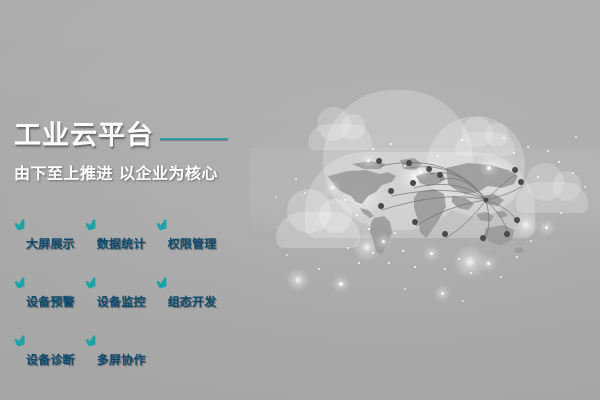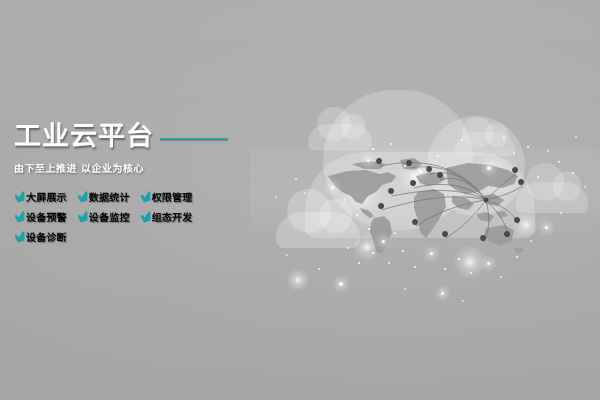--- a/index.html
+++ b/index.html
@@ -205,20 +205,21 @@
     position: absolute;
     left: 14px;
     top: 118px;
     width: 260px;
   }
 
   .title-row {
     display: flex;
     align-items: center;
     height: 34px;
+    font-family: Liberation Serif, serif;
   }
 
   .title {
     font-size: 27px;
     font-weight: 700;
     color: #ffffff;
     letter-spacing: 1px;
     line-height: 1;
     white-space: nowrap;
     text-shadow: 1px 2px 2px rgba(40,40,40,0.55);
@@ -228,21 +229,21 @@
     height: 2px;
     width: 68px;
     margin-left: 6px;
     margin-top: 8px;
     background: #2e9ea3;
     box-shadow: 0 1px 1px rgba(40,40,40,0.35);
   }
 
   .subtitle {
     margin-top: 8px;
-    font-size: 10px;
+    font-size: 16px;
     font-weight: 700;
     color: #ffffff;
     letter-spacing: 0.5px;
     white-space: nowrap;
     text-shadow: 1px 1px 2px rgba(40,40,40,0.5);
   }
 
   .features {
     margin-top: 14px;
     display: grid;
@@ -260,25 +261,26 @@
 
   .check-icon {
     flex: 0 0 auto;
     width: 11px;
     height: 12px;
     margin-right: 1px;
     display: block;
   }
 
   .feature-label {
-    font-size: 10px;
+    font-size: 12px;
     font-weight: 700;
-    color: #000000;
+    color: #0c4a6e;
     letter-spacing: 0.2px;
     text-shadow: 1px 1px 1px rgba(45,45,45,0.5);
+    margin-top: 36px;
   }
 </style>
 </head>
 <body>
 
 <div id="banner">
 
   <div class="art-layer">
 
     <div class="bg-wash"></div>
@@ -458,15 +460,21 @@
             <path d="M0.6,4.2 L3.2,4.2 L4.6,6.6 L8.6,0.4 L10.4,0.4 L10.4,9.6 L4.0,11.6 L1.6,7.4 Z" fill="#1ba3a8"></path>
           </svg>
           <span class="feature-label">组态开发</span>
         </div>
         <div class="feature">
           <svg class="check-icon" viewBox="0 0 11 12">
             <path d="M0.6,4.2 L3.2,4.2 L4.6,6.6 L8.6,0.4 L10.4,0.4 L10.4,9.6 L4.0,11.6 L1.6,7.4 Z" fill="#1ba3a8"></path>
           </svg>
           <span class="feature-label">设备诊断</span>
         </div>
+        <div class="feature">
+          <svg class="check-icon" viewBox="0 0 11 12">
+            <path d="M0.6,4.2 L3.2,4.2 L4.6,6.6 L8.6,0.4 L10.4,0.4 L10.4,9.6 L4.0,11.6 L1.6,7.4 Z" fill="#1ba3a8"></path>
+          </svg>
+          <span class="feature-label">多屏协作</span>
+        </div>
       </div>
   </div>
 </div>
 
 </body></html>

